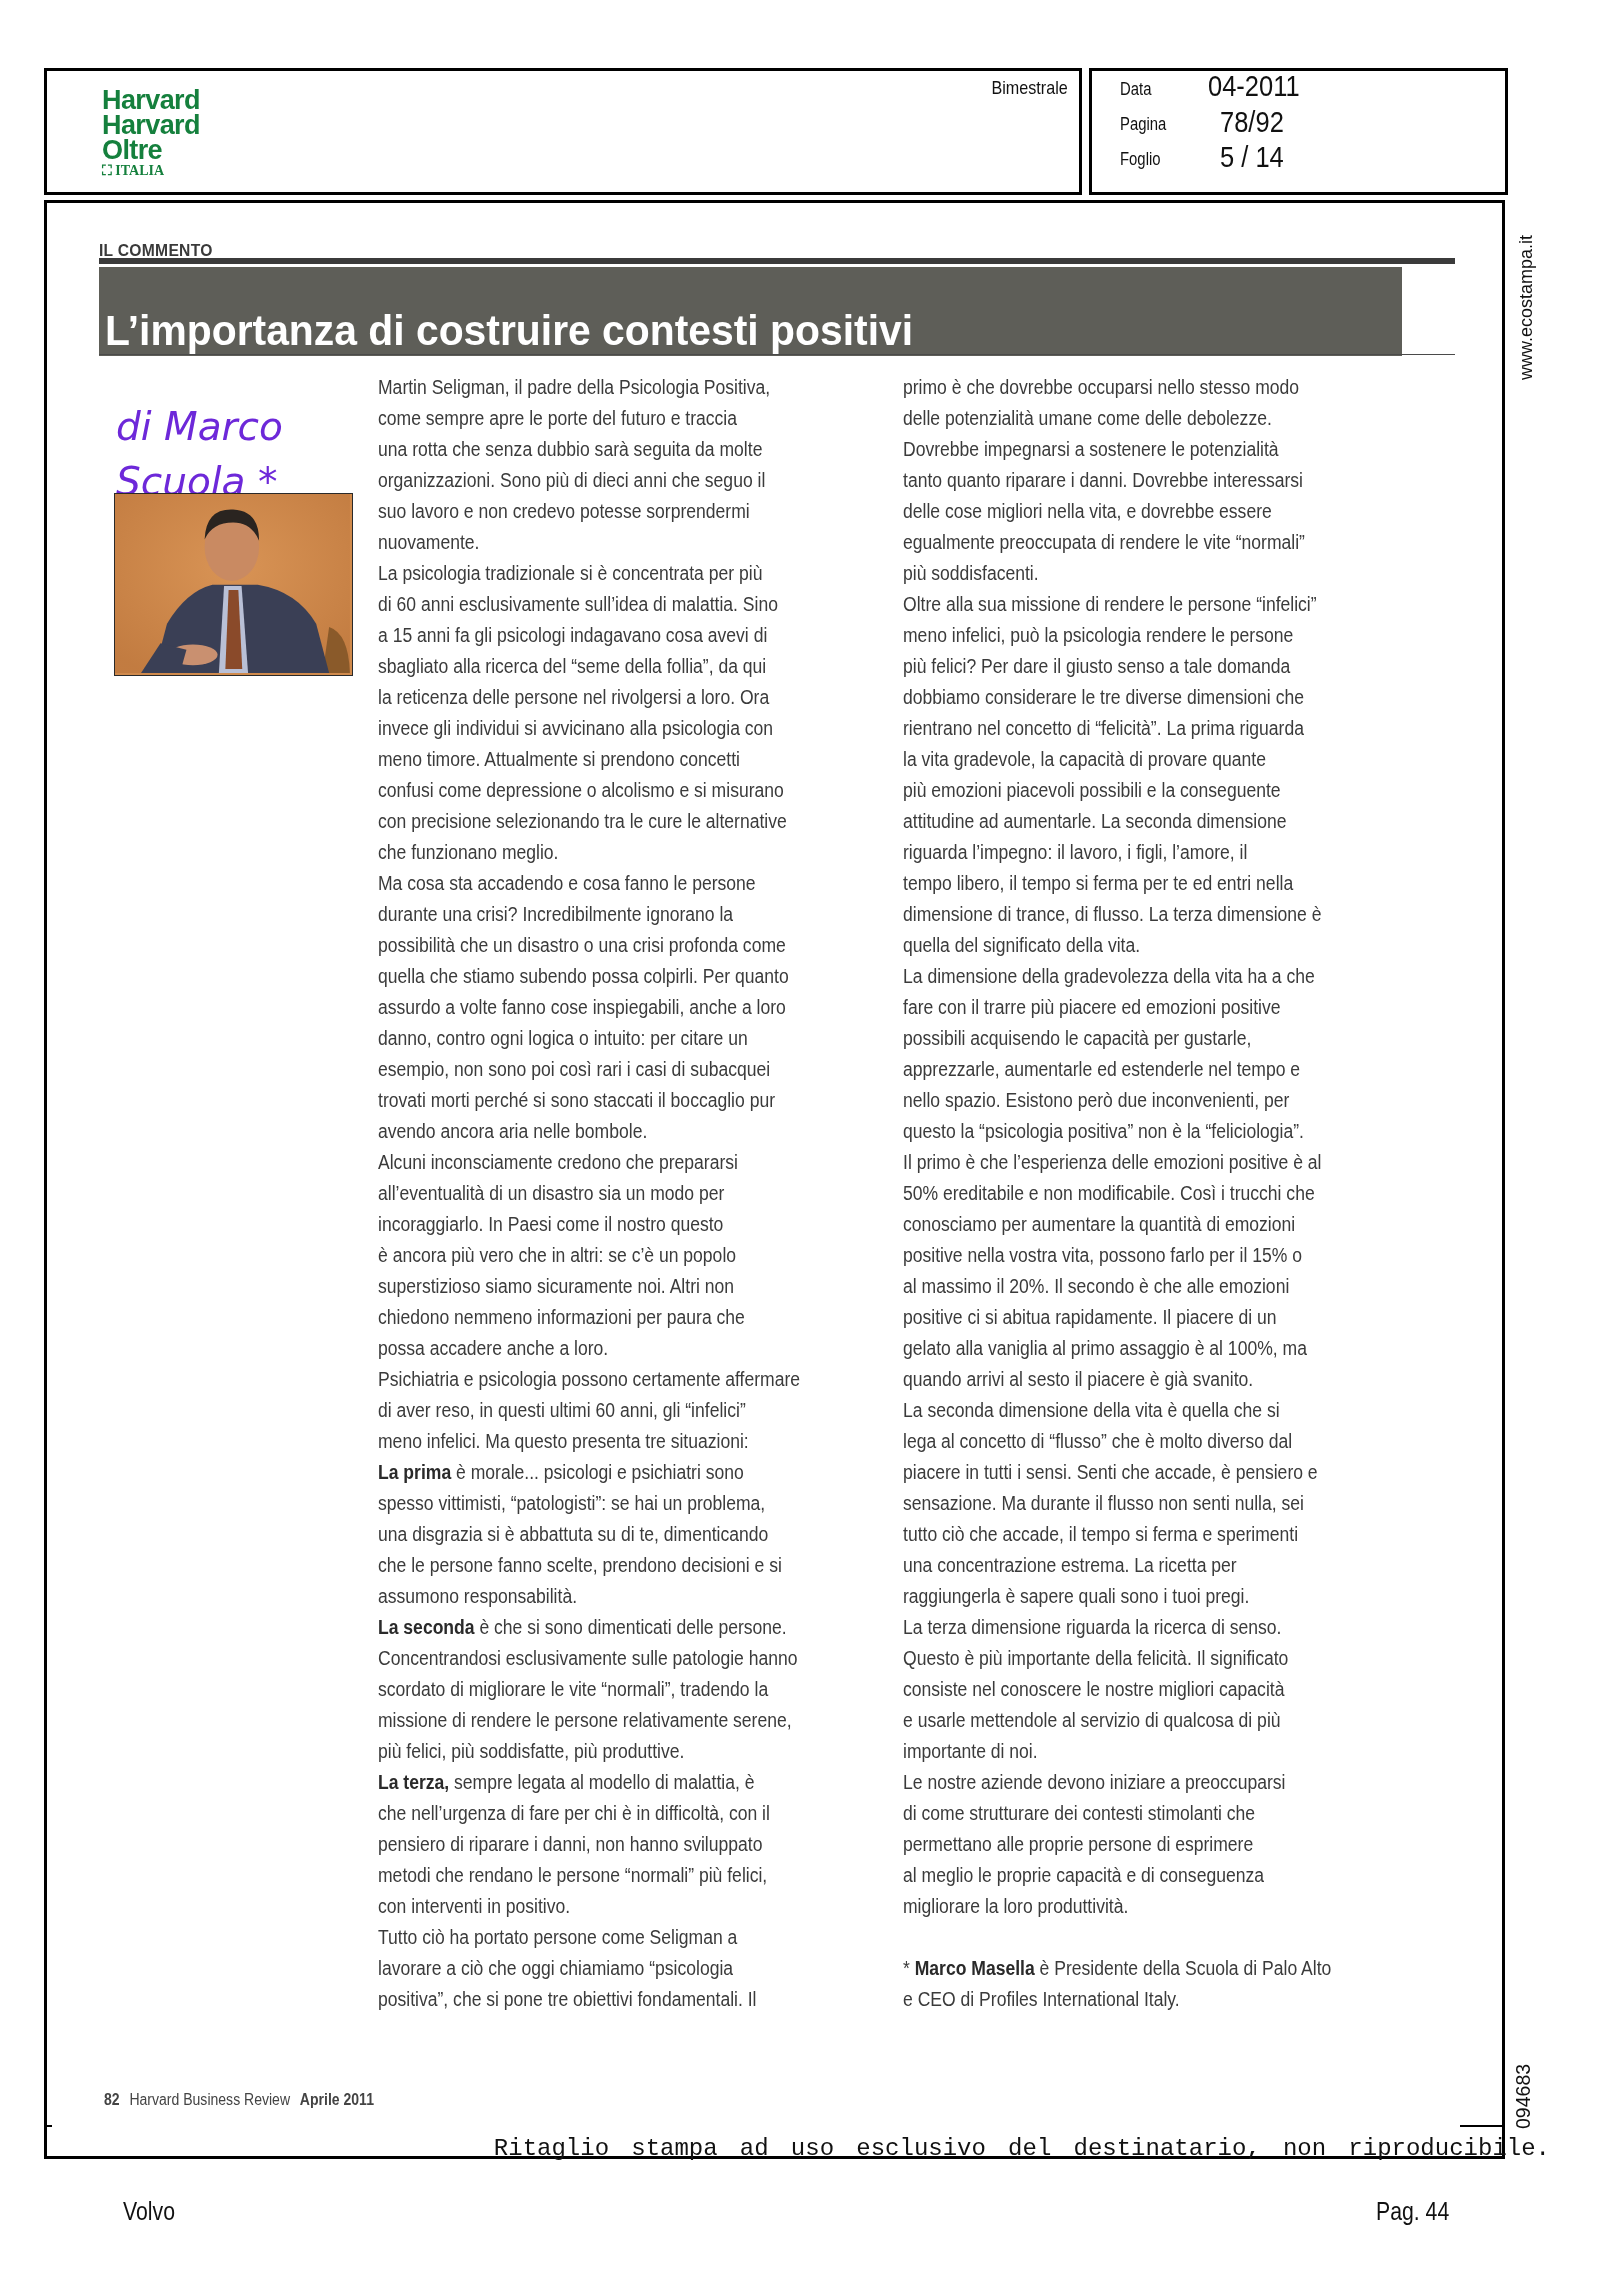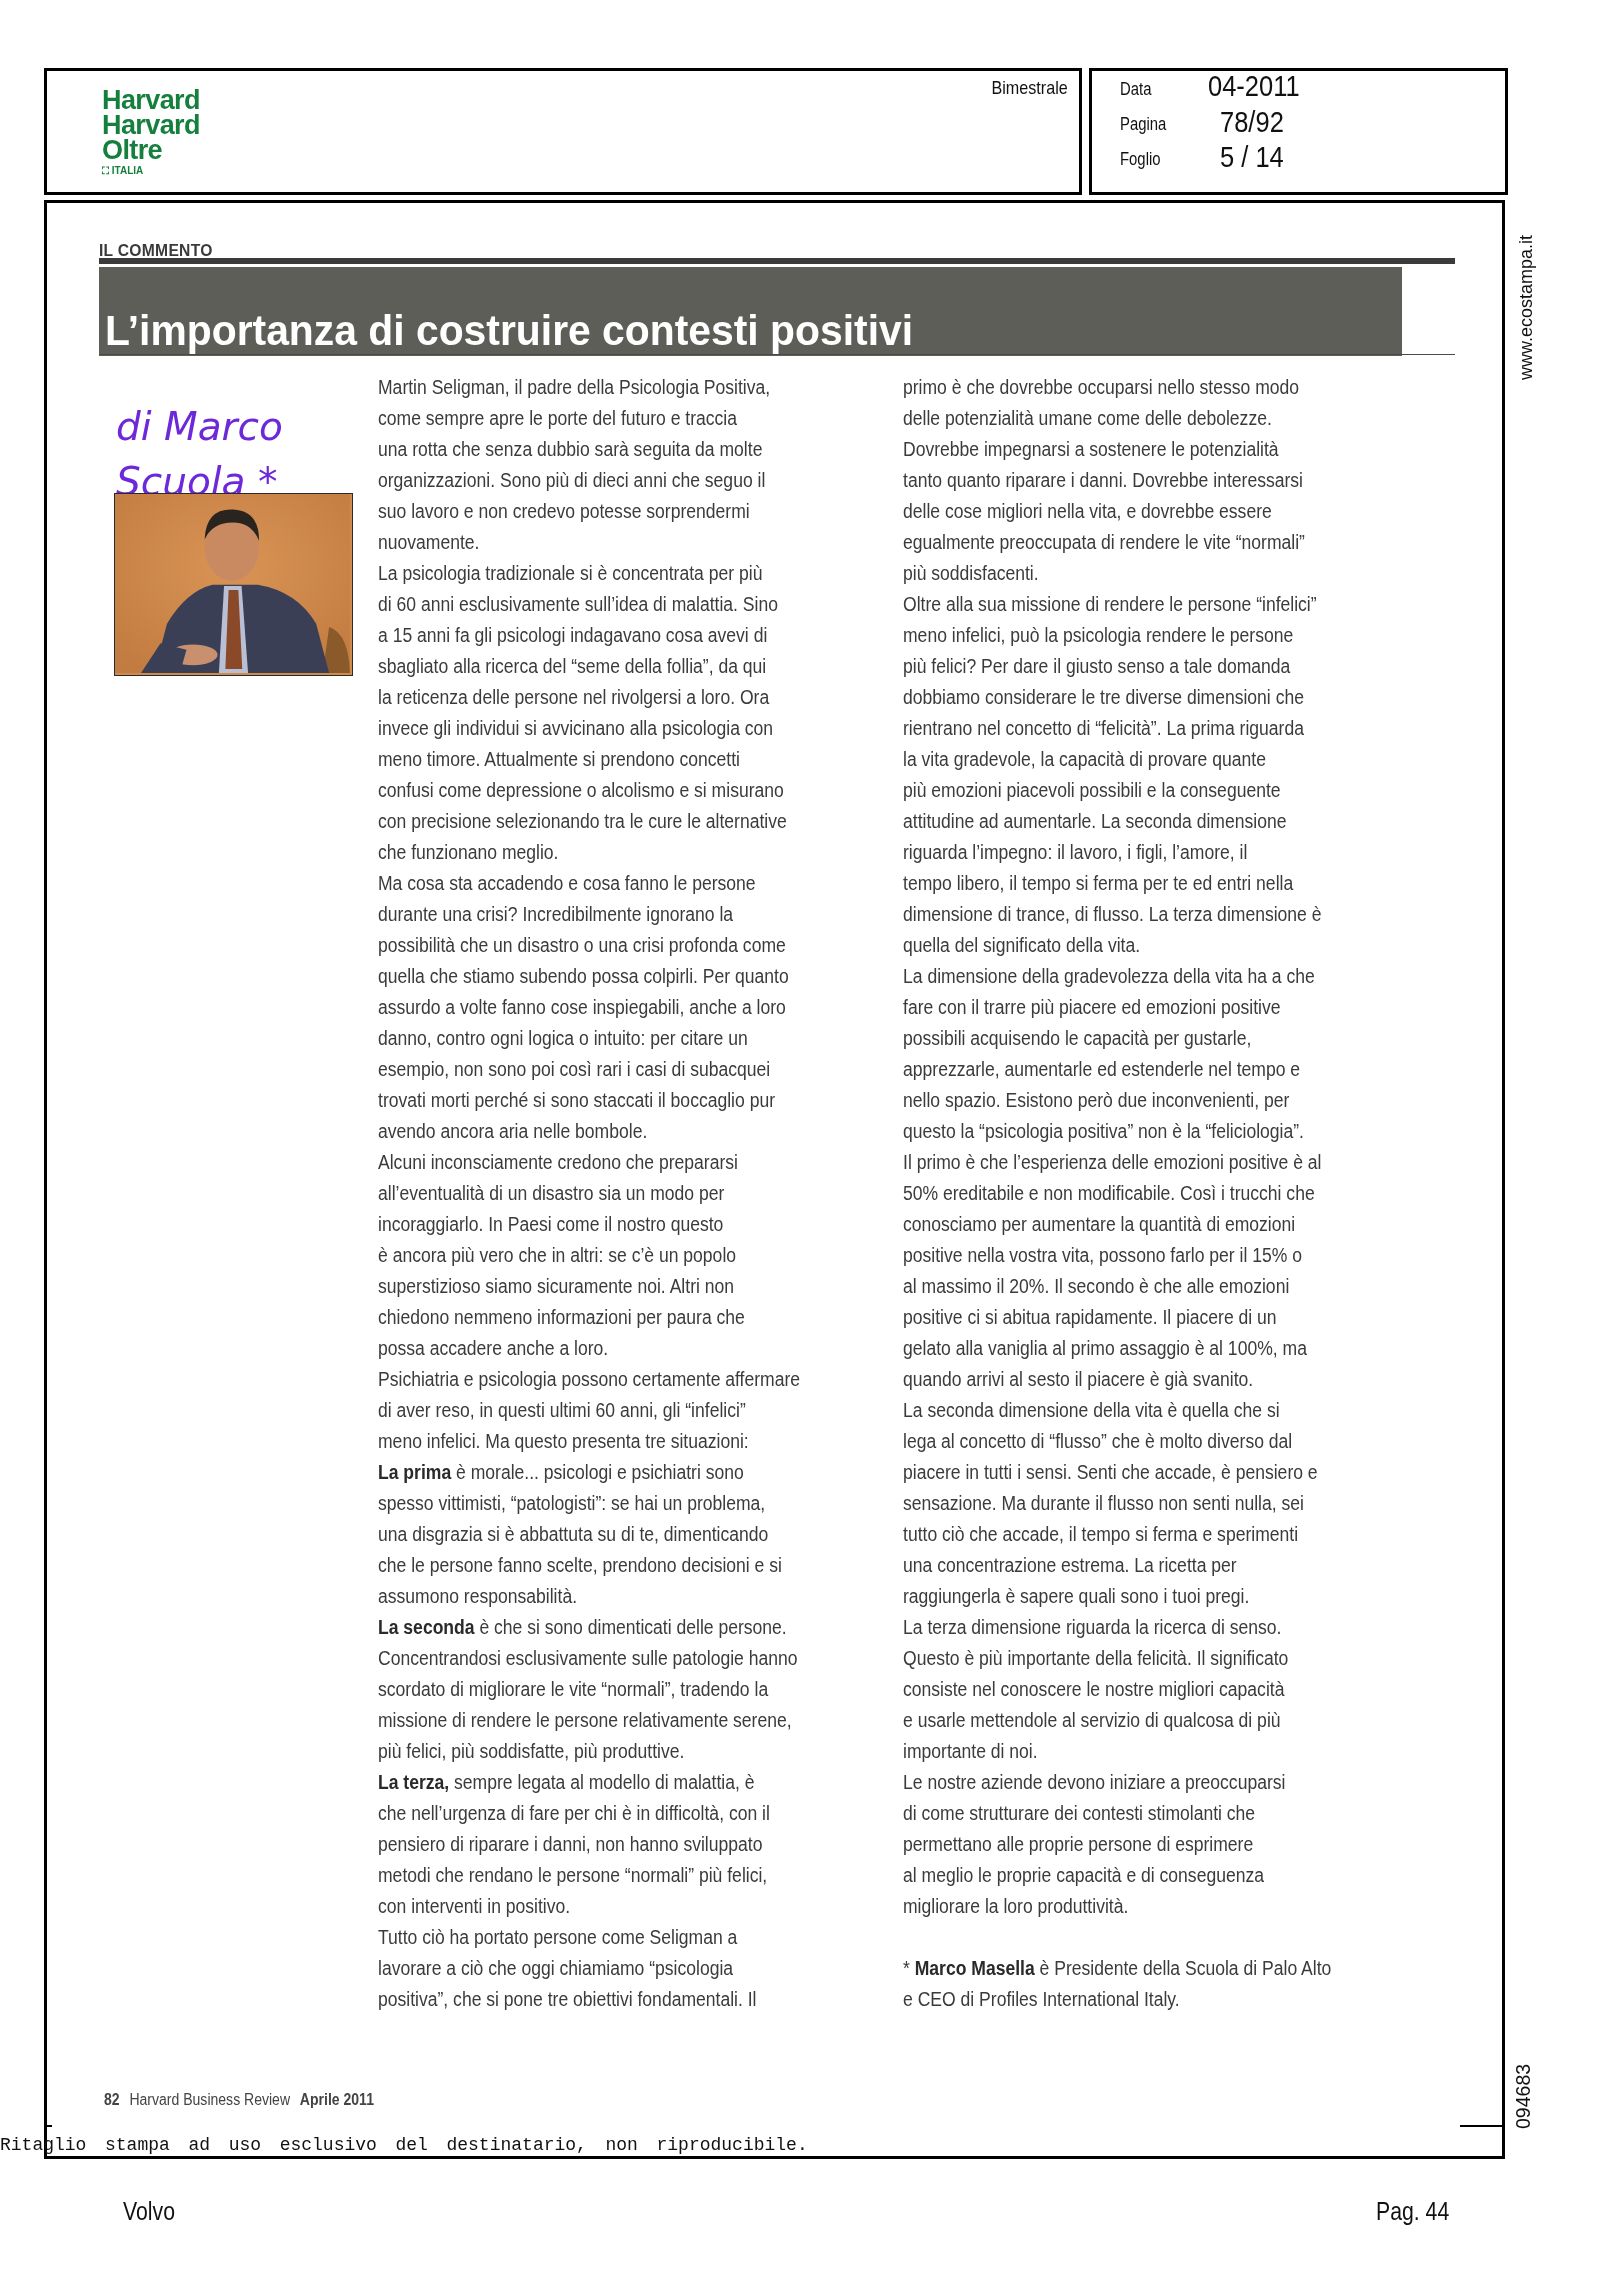--- a/index.html
+++ b/index.html
@@ -3,21 +3,21 @@
 <meta charset="utf-8">
 <style>
   html, body { margin: 0; padding: 0; background: #ffffff; }
   body { width: 1620px; height: 2273px; position: relative; overflow: hidden; font-family: "Liberation Sans", sans-serif; color: #222; }
   .abs { position: absolute; }
   .box { position: absolute; border: 3.9px solid #000; box-sizing: border-box; }
   #hdr-left { left: 44px; top: 68px; width: 1038px; height: 127px; }
   #hdr-right { left: 1089px; top: 68px; width: 419px; height: 127px; }
   #main-frame { left: 44px; top: 200px; width: 1461px; height: 1959px; }
   .logo { left: 102px; top: 88px; font-family: "Liberation Sans", sans-serif; font-weight: bold; color: #15803d; font-size: 27px; line-height: 25px; letter-spacing: -0.6px; }
-  .logo .sub { font-size: 10px; line-height: 10.4px; letter-spacing: 0; margin-top: 2.6px; }
+  .logo .sub { font-size: 14px; line-height: 10.4px; letter-spacing: 0; margin-top: 2.6px; font-family: Liberation Serif, serif; }
   .periodicity { right: 552px; top: 77px; font-size: 19px; font-family: "Liberation Sans Narrow", "Liberation Sans", sans-serif; transform: scaleX(0.85); transform-origin: right top; color: #111; }
   .info-label { font-size: 17.5px; color: #111; transform: scaleX(0.85); transform-origin: left top; }
   .info-value { font-size: 30px; color: #111; transform: scaleX(0.85); transform-origin: left top; }
   .kicker { left: 99px; top: 241px; font-size: 17px; font-weight: bold; color: #3a3a3a; letter-spacing: 0.3px; transform: scaleX(0.92); transform-origin: left top; }
   .rule-top { left: 99px; top: 258px; width: 1356px; height: 5.8px; background: #3b3b3b; }
   .title-block { left: 99px; top: 267px; width: 1303px; height: 89px; background: #5e5e58; }
   .rule-bottom { left: 99px; top: 354px; width: 1356px; height: 1.3px; background: #4a4a4a; }
   .title { left: 105px; top: 306px; font-size: 43px; font-weight: bold; color: #ffffff; white-space: nowrap; transform: scaleX(0.95); transform-origin: left top; }
   .author { left: 116px; top: 399px; font-family: "DejaVu Sans", sans-serif; font-style: italic; font-size: 39px; line-height: 55px; color: #6d28d9; }
   .photo { left: 114px; top: 493px; width: 239px; height: 183px; border: 1.9px solid #2a2a2a; box-sizing: border-box; background: #d08a4c; overflow: hidden; }
@@ -25,21 +25,21 @@
   .col p { margin: 0; }
   .col b { color: #2a2a2a; }
   #col-mid { left: 378px; top: 372px; transform: scaleX(0.9); transform-origin: left top; }
   #col-right { left: 903px; top: 372px; transform: scaleX(0.9); transform-origin: left top; }
   .note { margin-top: 31px !important; }
   .footer-mag { left: 104px; top: 2091px; font-size: 15.6px; color: #444; transform: scaleX(0.9); transform-origin: left top; }
   .footer-mag .num { font-weight: bold; margin-right: 6.5px; }
   .footer-mag .month { font-weight: bold; margin-left: 6.5px; }
   .inner-rule-left { left: 44px; top: 2125px; width: 7.8px; height: 1.9px; background: #000; }
   .inner-rule-right { left: 1460px; top: 2125px; width: 45px; height: 1.9px; background: #000; }
-  .disclaimer { left: 0; width: 1550px; top: 2135px; text-align: left; font-family: "Liberation Mono", monospace; font-size: 18px; color: #111; word-spacing: 7.8px; }
+  .disclaimer { left: 0; width: 1550px; top: 2135px; text-align: right; font-family: "Liberation Mono", monospace; font-size: 24px; color: #111; word-spacing: 7.8px; }
   .vert { position: absolute; transform: rotate(-90deg); transform-origin: left top; white-space: nowrap; color: #111; }
   .vert-url { left: 1516px; top: 380px; font-size: 18px; }
   .vert-code { left: 1512px; top: 2129px; font-size: 19.5px; }
   .bottom-left { left: 123px; top: 2197px; font-size: 25px; color: #111; transform: scaleX(0.85); transform-origin: left top; }
   .bottom-right { left: 1376px; top: 2197px; font-size: 25px; color: #111; transform: scaleX(0.85); transform-origin: left top; }
 </style>
 </head>
 <body>
 
 <div class="box" id="hdr-left"></div>

